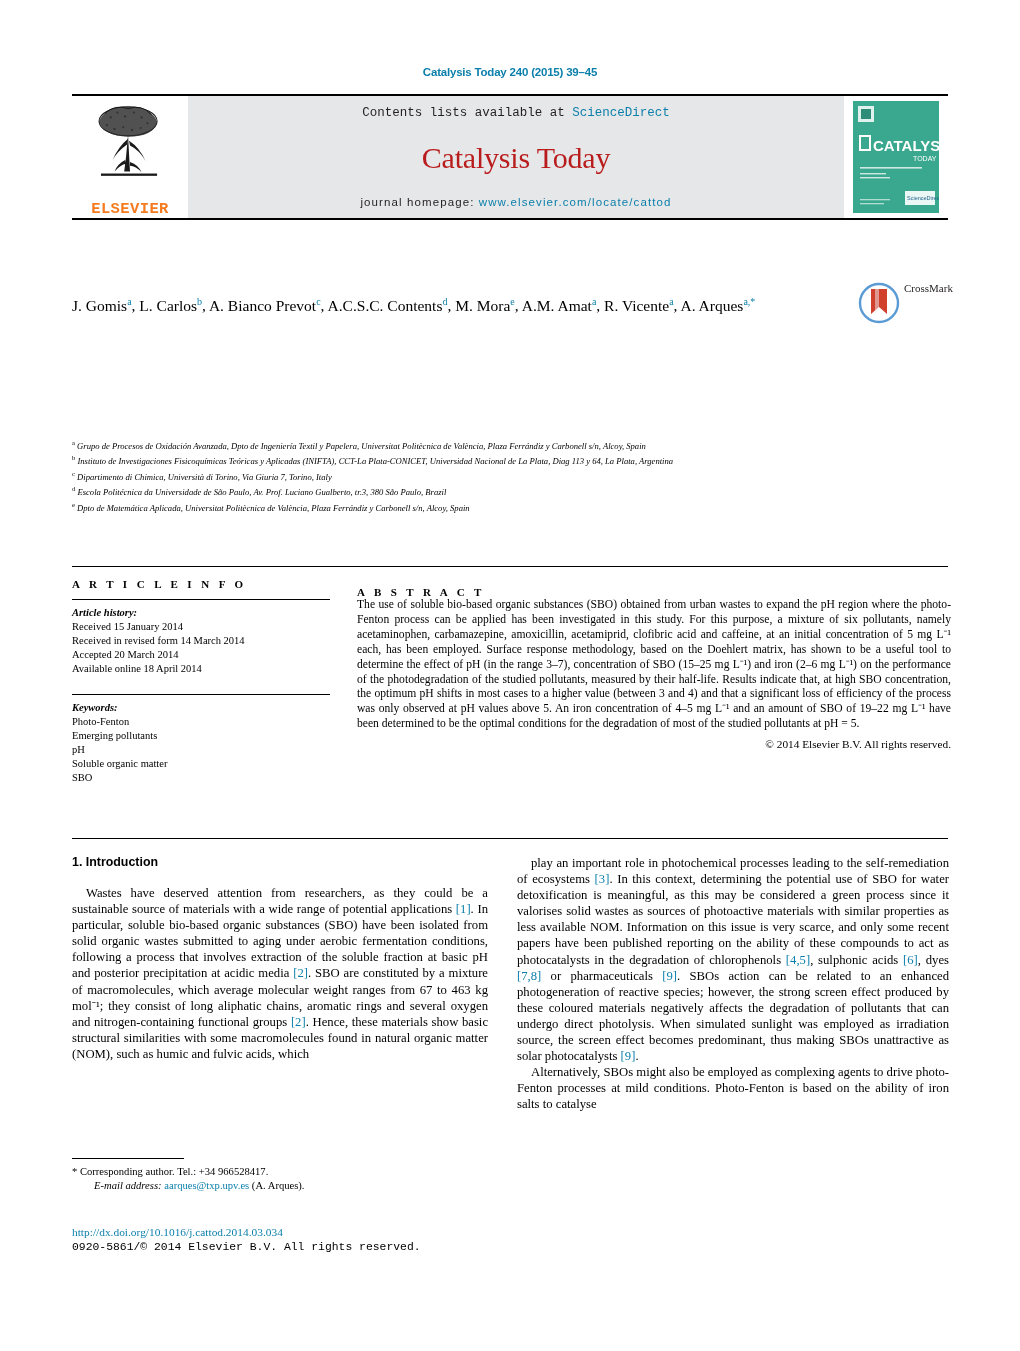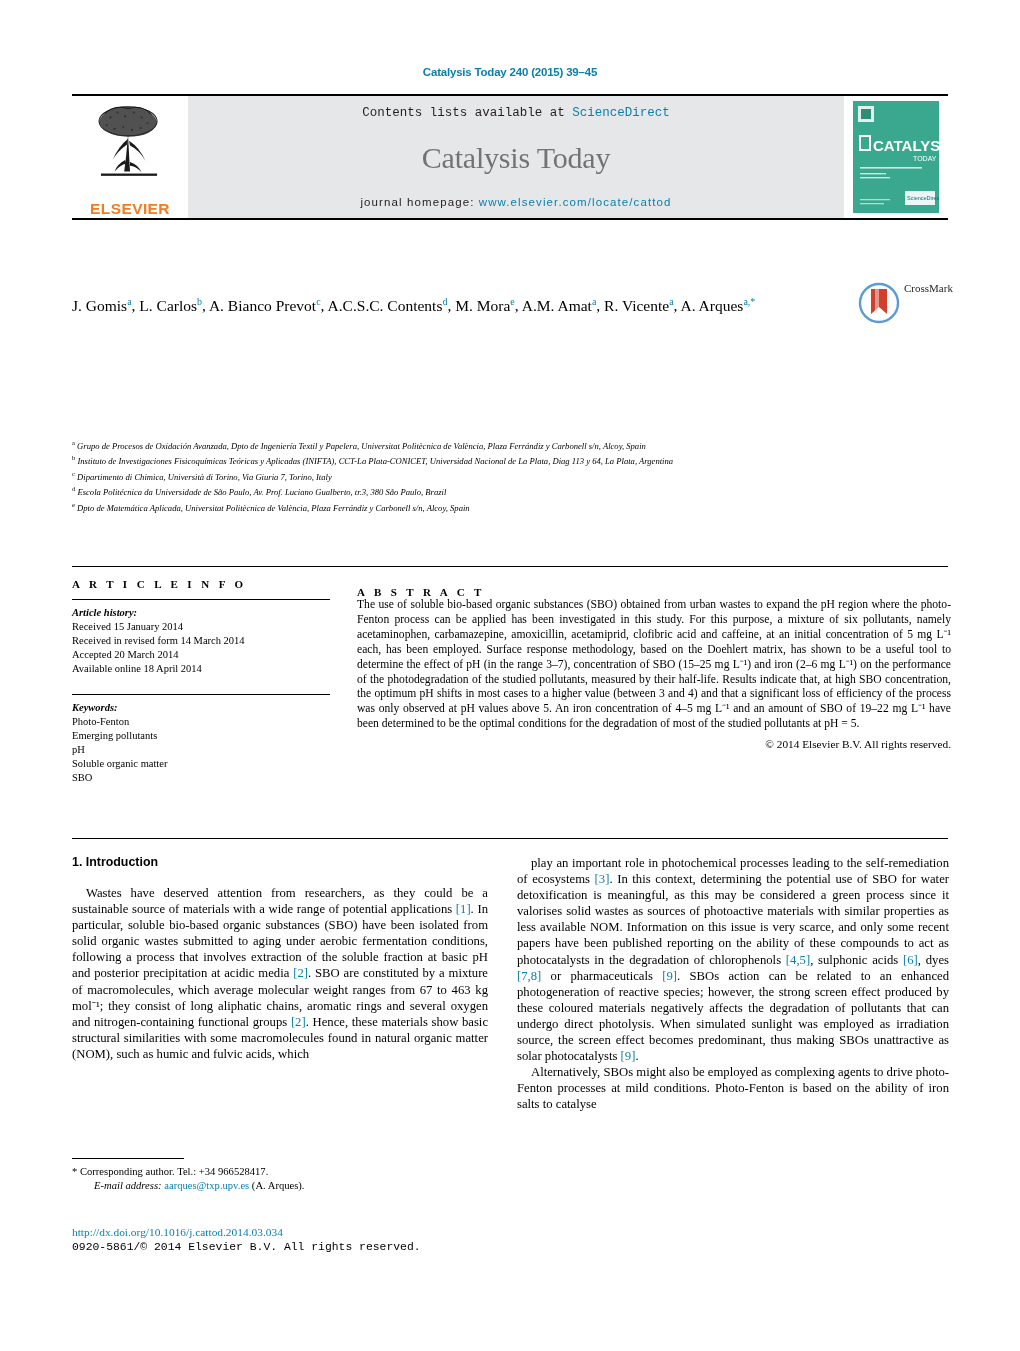--- a/index.html
+++ b/index.html
@@ -55,21 +55,21 @@
     flex: 0 0 116px;
     display: flex;
     flex-direction: column;
     align-items: center;
     justify-content: flex-start;
     padding-top: 4px;
     box-sizing: border-box;
   }
   .tree-svg { display:block; }
   .elsevier-word {
-    font-family: Liberation Sans, sans-serif;
+    font-family: Liberation Mono, monospace;
     font-weight: bold;
     font-size: 15.5px;
     letter-spacing: 0.4px;
     color: #F47B20;
     margin-top: 11px;
   }
   .masthead-center {
     flex: 1 1 auto;
     background: #e6e7e8;
     display: flex;
@@ -81,21 +81,21 @@
   }
   .contents-line {
     font-family: Liberation Mono, monospace;
     font-size: 12.5px;
     color: #231f20;
   }
   .contents-line .sd { color: #0b7fab; }
   .journal-title {
     font-family: "Liberation Serif", serif;
     font-size: 30px;
-    color: #737373;
+    color: #b91c1c;
     letter-spacing: -0.2px;
   }
   .homepage-line {
     font-family: "Liberation Sans", sans-serif;
     font-size: 11.5px;
     letter-spacing: 1.1px;
     color: #231f20;
   }
   .homepage-line .url { color: #0b7fab; }
   .cover-thumb {

